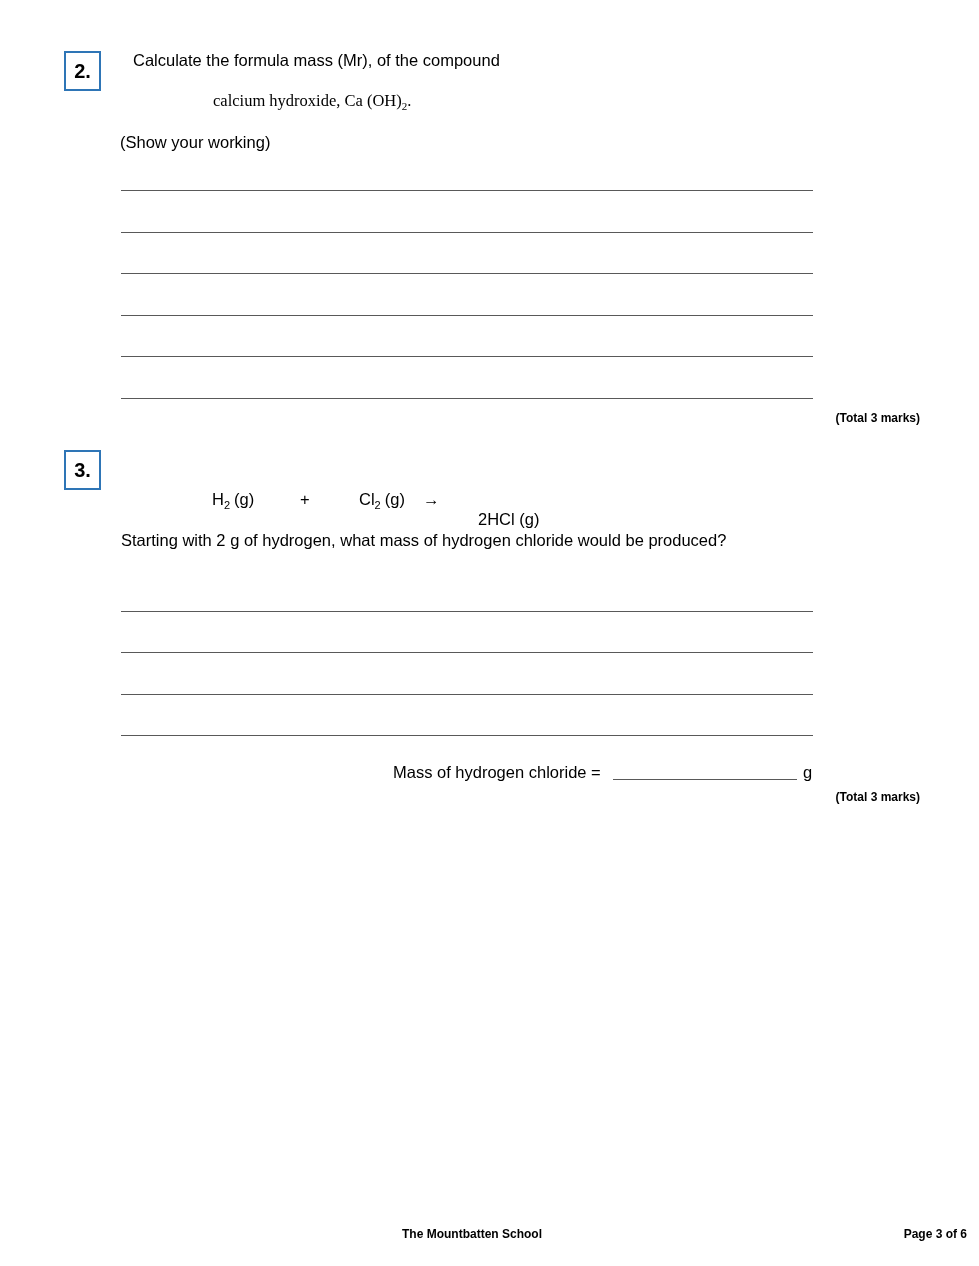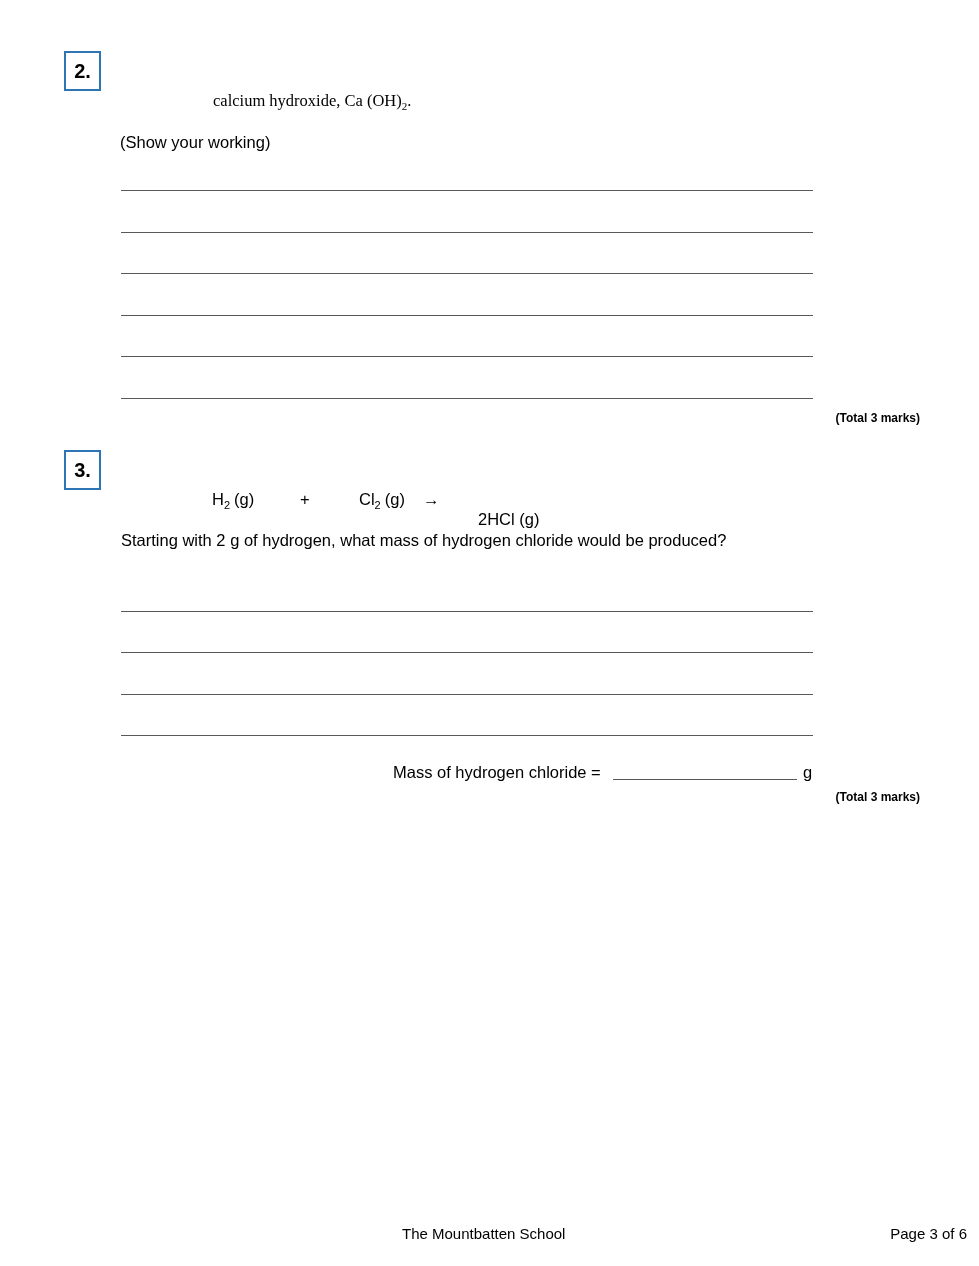--- a/index.html
+++ b/index.html
@@ -59,34 +59,36 @@
     vertical-align: -4px;
   }
   .eq-token { white-space: nowrap; }
   .eq-state { margin-left: 4px; }
   .answer-blank {
     position: absolute;
     box-sizing: border-box;
     border-bottom: 1.5px solid #595959;
   }
   .footer-text {
-    font-size: 15px;
+    font-size: 12px;
     line-height: 16px;
     white-space: nowrap;
+    font-weight: bold;
   }
 </style>
 </head>
 <body>
 
 <div class="page">
 
   <div class="qbox" style="left:64px; top:51px;">
     <span class="qnum">2.</span>
   </div>
 
+  <div class="abs body-text" style="left:133px; top:51px;">Calculate the formula mass (Mr), of the compound</div>
 
   <div class="abs body-text" style="left:213px; top:92px;font-family:Liberation Serif, serif;"><span>calcium hydroxide, Ca (OH)</span><sub class="chem">2</sub><span>.</span></div>
 
   <div class="abs body-text" style="left:120px; top:133px;">(Show your working)</div>
 
   <div class="answer-lines" style="top:190px; --gap:41.6px;">
       <div class="answer-line"></div>
       <div class="answer-line"></div>
       <div class="answer-line"></div>
       <div class="answer-line"></div>

